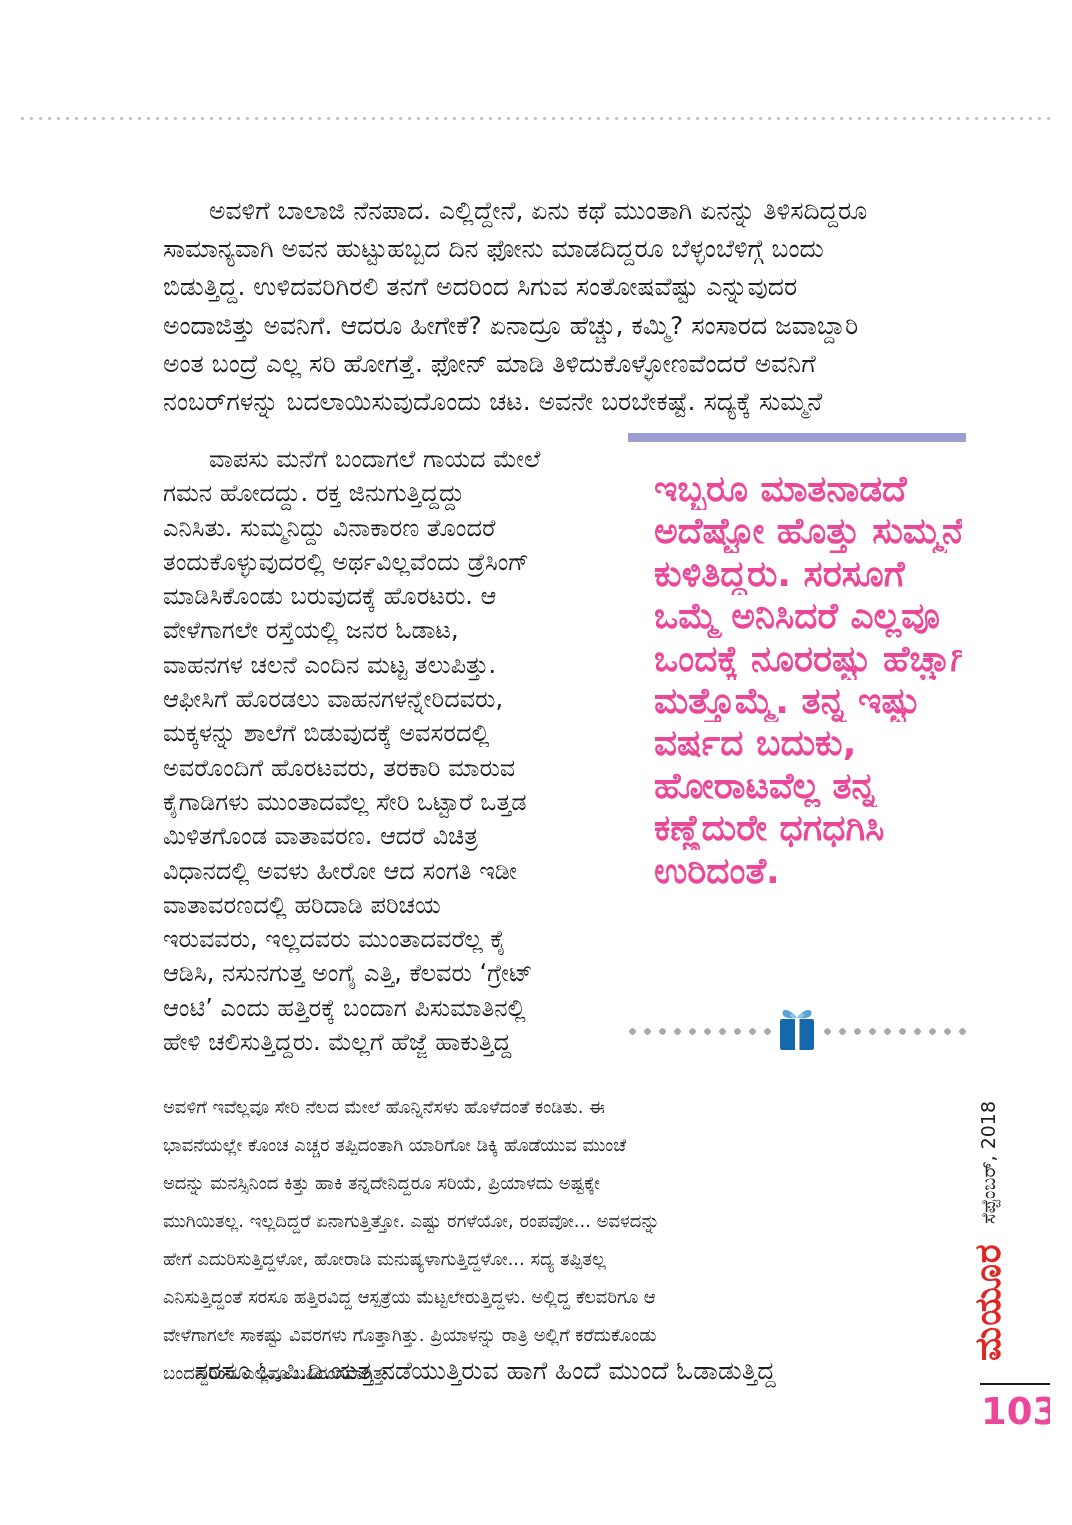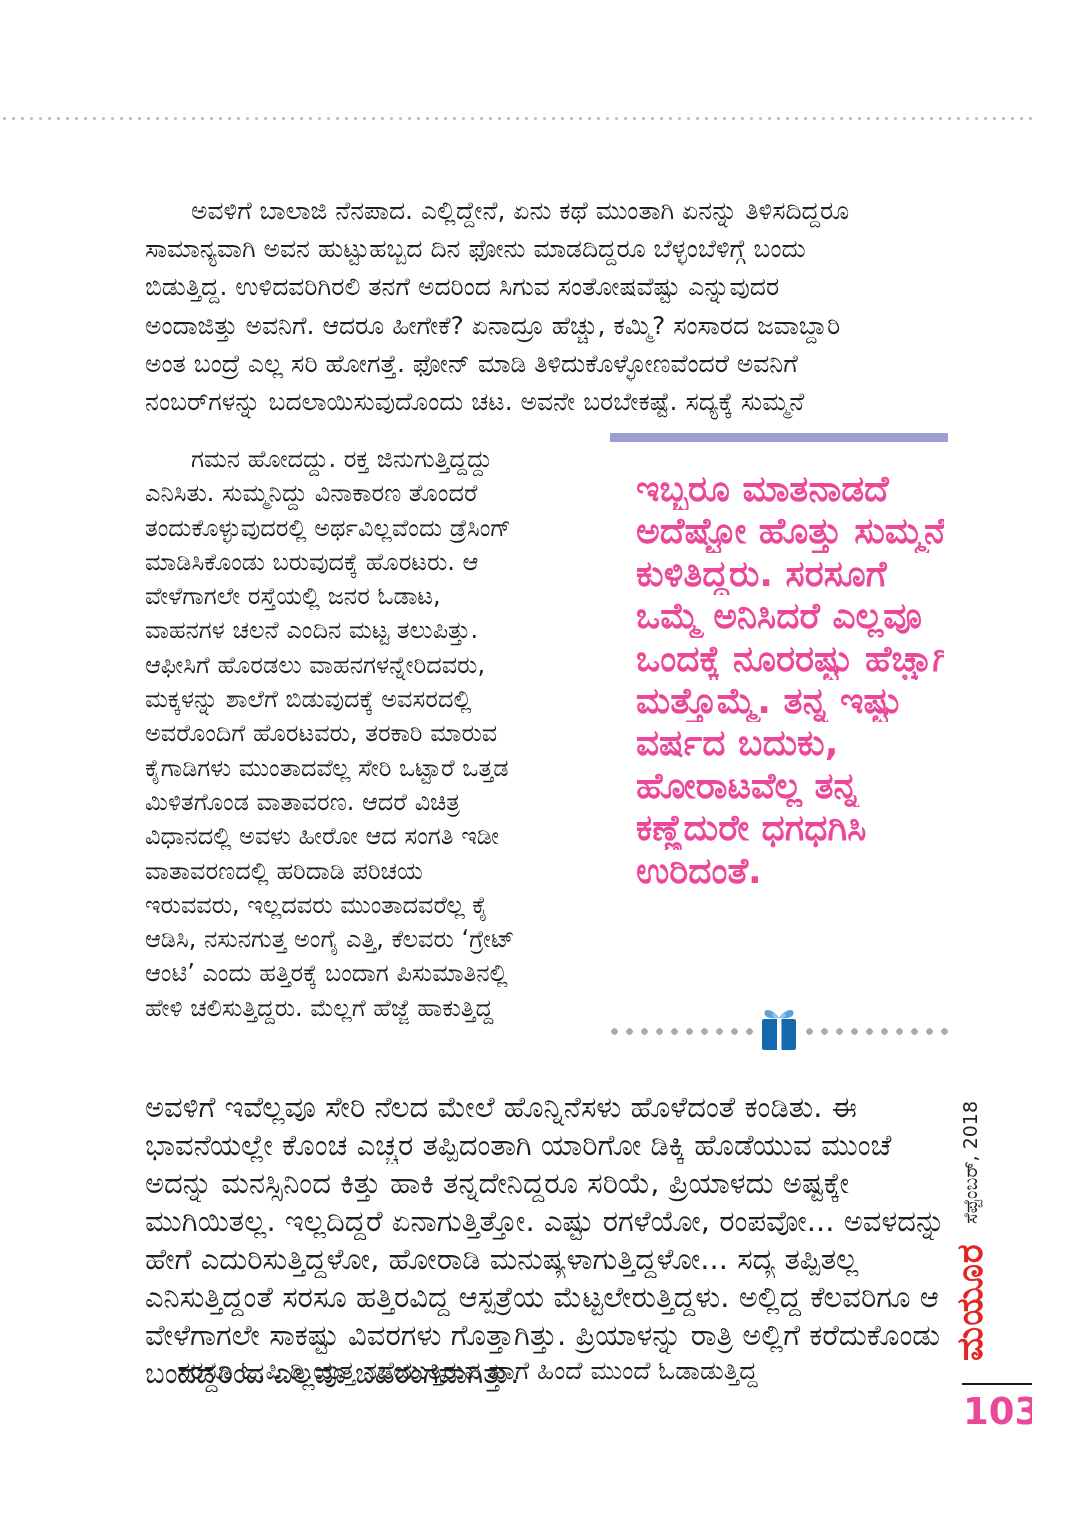--- a/index.html
+++ b/index.html
@@ -1,38 +1,38 @@
 <!DOCTYPE html>
 <html><head>
 <meta charset="utf-8">
 <style>
   * { margin:0; padding:0; box-sizing:border-box; }
   html,body { background:#ffffff; }
   body { font-family:"DejaVu Sans", sans-serif; }
 
-  .page { position:relative; width:1032px; height:1525px; background:#ffffff; overflow:hidden; }
+  .page { position:relative; width:1032px; height:1525px; background:#ffffff; overflow:hidden;margin-left:18px; }
 
   
   .dotted-rule-top {
     position:absolute; left:0; top:116px; width:1072px; height:5px;
     background-image:radial-gradient(circle, #bdbdbd 1.3px, rgba(0,0,0,0) 1.6px);
     background-size:9px 5px; background-repeat:repeat-x;
   }
 
   
   .corner-box { position:absolute; left:1046px; top:-14px; width:92px; height:37px; border:2px solid #8a8a8a; background:transparent; }
 
   
   .para { position:absolute; color:#1e1e1e; }
   .para .tline { white-space:nowrap; overflow:hidden; }
   .firstindent .tline:first-child { text-indent:46px; }
 
   #para1 { left:145px; top:192px; width:802px; font-size:25px; line-height:38.2px; }
   #para2 { left:145px; top:442px; width:478px; font-size:24px; line-height:34.3px; }
-  #para3 { left:145px; top:1088px; width:802px; font-size:29px; line-height:38px; }
+  #para3 { left:145px; top:1088px; width:802px; font-size:18px; line-height:38px; }
   #para4 { left:145px; top:1352px; width:802px; font-size:25px; line-height:38px; text-indent:32px; white-space:nowrap; overflow:hidden; }
 
   
   .quote-bar { position:absolute; left:610px; top:433px; width:338px; height:9px; background:#9d9ed0; }
   #pullquote { position:absolute; left:636px; top:468px; width:308px; font-size:36px; line-height:42.4px; font-weight:bold; color:#ec4899; }
   #pullquote .tline { white-space:nowrap; overflow:hidden; }
 
   
   .gift-sep {
     position:absolute; left:607px; top:1027px; width:341px; height:9px;
@@ -61,20 +61,21 @@
   <div id="para1" class="para firstindent">
       <div class="tline">ಅವಳಿಗೆ ಬಾಲಾಜಿ ನೆನಪಾದ. ಎಲ್ಲಿದ್ದೇನೆ, ಏನು ಕಥೆ ಮುಂತಾಗಿ ಏನನ್ನು ತಿಳಿಸದಿದ್ದರೂ</div>
       <div class="tline">ಸಾಮಾನ್ಯವಾಗಿ ಅವನ ಹುಟ್ಟುಹಬ್ಬದ ದಿನ ಫೋನು ಮಾಡದಿದ್ದರೂ ಬೆಳ್ಳಂಬೆಳಿಗ್ಗೆ ಬಂದು</div>
       <div class="tline">ಬಿಡುತ್ತಿದ್ದ. ಉಳಿದವರಿಗಿರಲಿ ತನಗೆ ಅದರಿಂದ ಸಿಗುವ ಸಂತೋಷವೆಷ್ಟು ಎನ್ನುವುದರ</div>
       <div class="tline">ಅಂದಾಜಿತ್ತು ಅವನಿಗೆ. ಆದರೂ ಹೀಗೇಕೆ? ಏನಾದ್ರೂ ಹೆಚ್ಚು, ಕಮ್ಮಿ? ಸಂಸಾರದ ಜವಾಬ್ದಾರಿ</div>
       <div class="tline">ಅಂತ ಬಂದ್ರೆ ಎಲ್ಲ ಸರಿ ಹೋಗತ್ತೆ. ಫೋನ್ ಮಾಡಿ ತಿಳಿದುಕೊಳ್ಳೋಣವೆಂದರೆ ಅವನಿಗೆ</div>
       <div class="tline">ನಂಬರ್‌ಗಳನ್ನು ಬದಲಾಯಿಸುವುದೊಂದು ಚಟ. ಅವನೇ ಬರಬೇಕಷ್ಟೆ. ಸದ್ಯಕ್ಕೆ ಸುಮ್ಮನೆ</div>
     </div>
 
   <div id="para2" class="para firstindent">
+      <div class="tline">ವಾಪಸು ಮನೆಗೆ ಬಂದಾಗಲೆ ಗಾಯದ ಮೇಲೆ</div>
       <div class="tline">ಗಮನ ಹೋದದ್ದು. ರಕ್ತ ಜಿನುಗುತ್ತಿದ್ದದ್ದು</div>
       <div class="tline">ಎನಿಸಿತು. ಸುಮ್ಮನಿದ್ದು ವಿನಾಕಾರಣ ತೊಂದರೆ</div>
       <div class="tline">ತಂದುಕೊಳ್ಳುವುದರಲ್ಲಿ ಅರ್ಥವಿಲ್ಲವೆಂದು ಡ್ರೆಸಿಂಗ್</div>
       <div class="tline">ಮಾಡಿಸಿಕೊಂಡು ಬರುವುದಕ್ಕೆ ಹೊರಟರು. ಆ</div>
       <div class="tline">ವೇಳೆಗಾಗಲೇ ರಸ್ತೆಯಲ್ಲಿ ಜನರ ಓಡಾಟ,</div>
       <div class="tline">ವಾಹನಗಳ ಚಲನೆ ಎಂದಿನ ಮಟ್ಟ ತಲುಪಿತ್ತು.</div>
       <div class="tline">ಆಫೀಸಿಗೆ ಹೊರಡಲು ವಾಹನಗಳನ್ನೇರಿದವರು,</div>
       <div class="tline">ಮಕ್ಕಳನ್ನು ಶಾಲೆಗೆ ಬಿಡುವುದಕ್ಕೆ ಅವಸರದಲ್ಲಿ</div>
       <div class="tline">ಅವರೊಂದಿಗೆ ಹೊರಟವರು, ತರಕಾರಿ ಮಾರುವ</div>
       <div class="tline">ಕೈಗಾಡಿಗಳು ಮುಂತಾದವೆಲ್ಲ ಸೇರಿ ಒಟ್ಟಾರೆ ಒತ್ತಡ</div>

